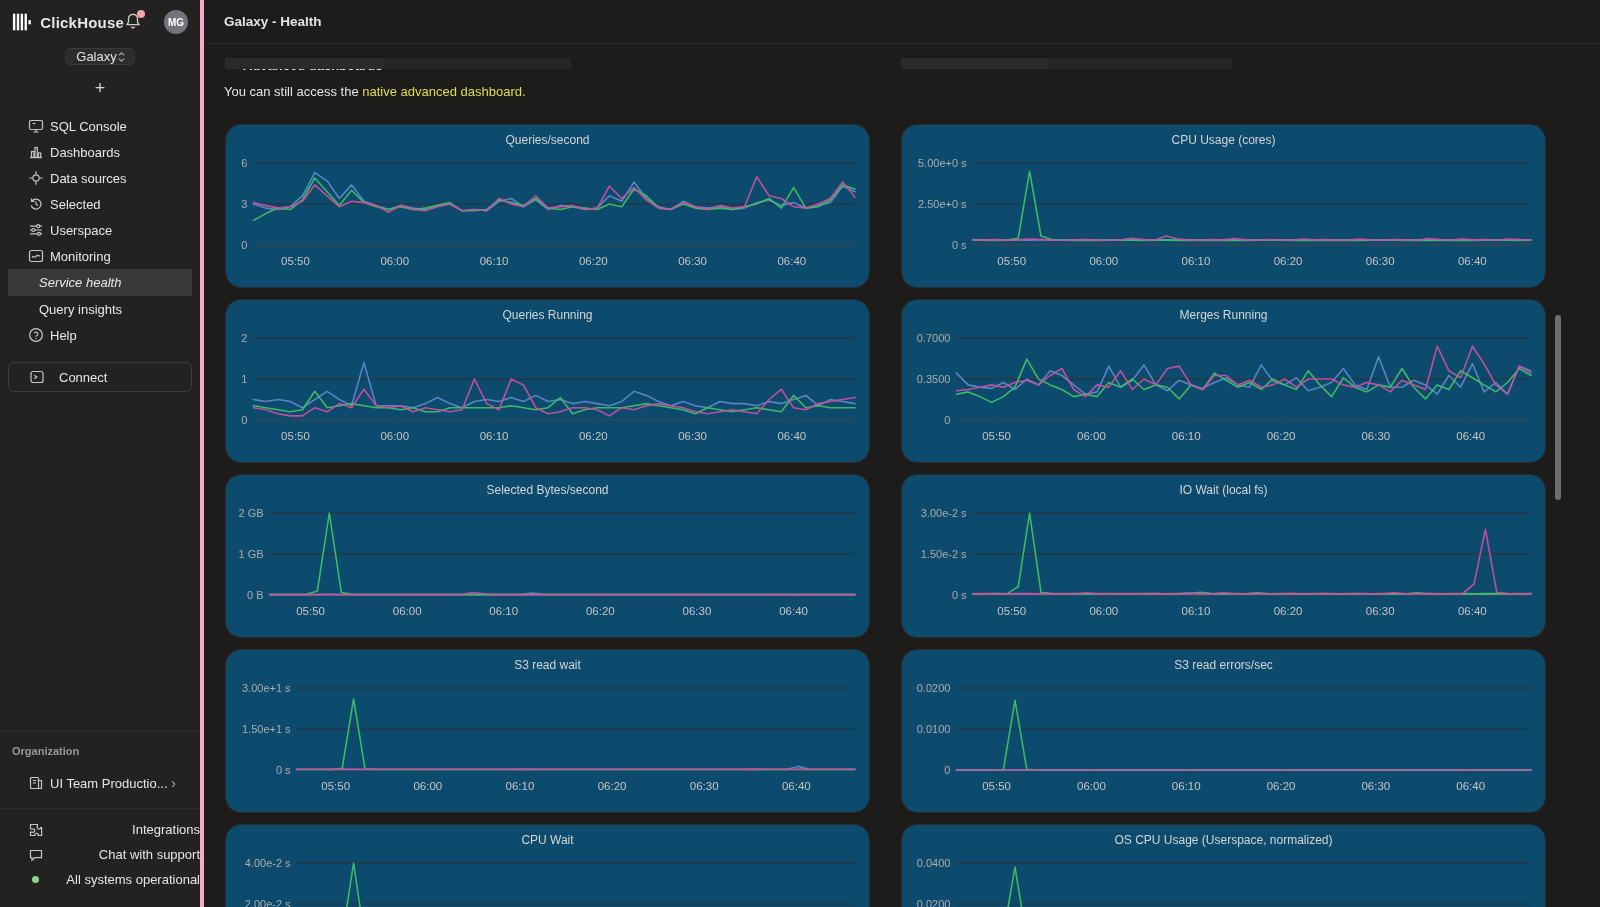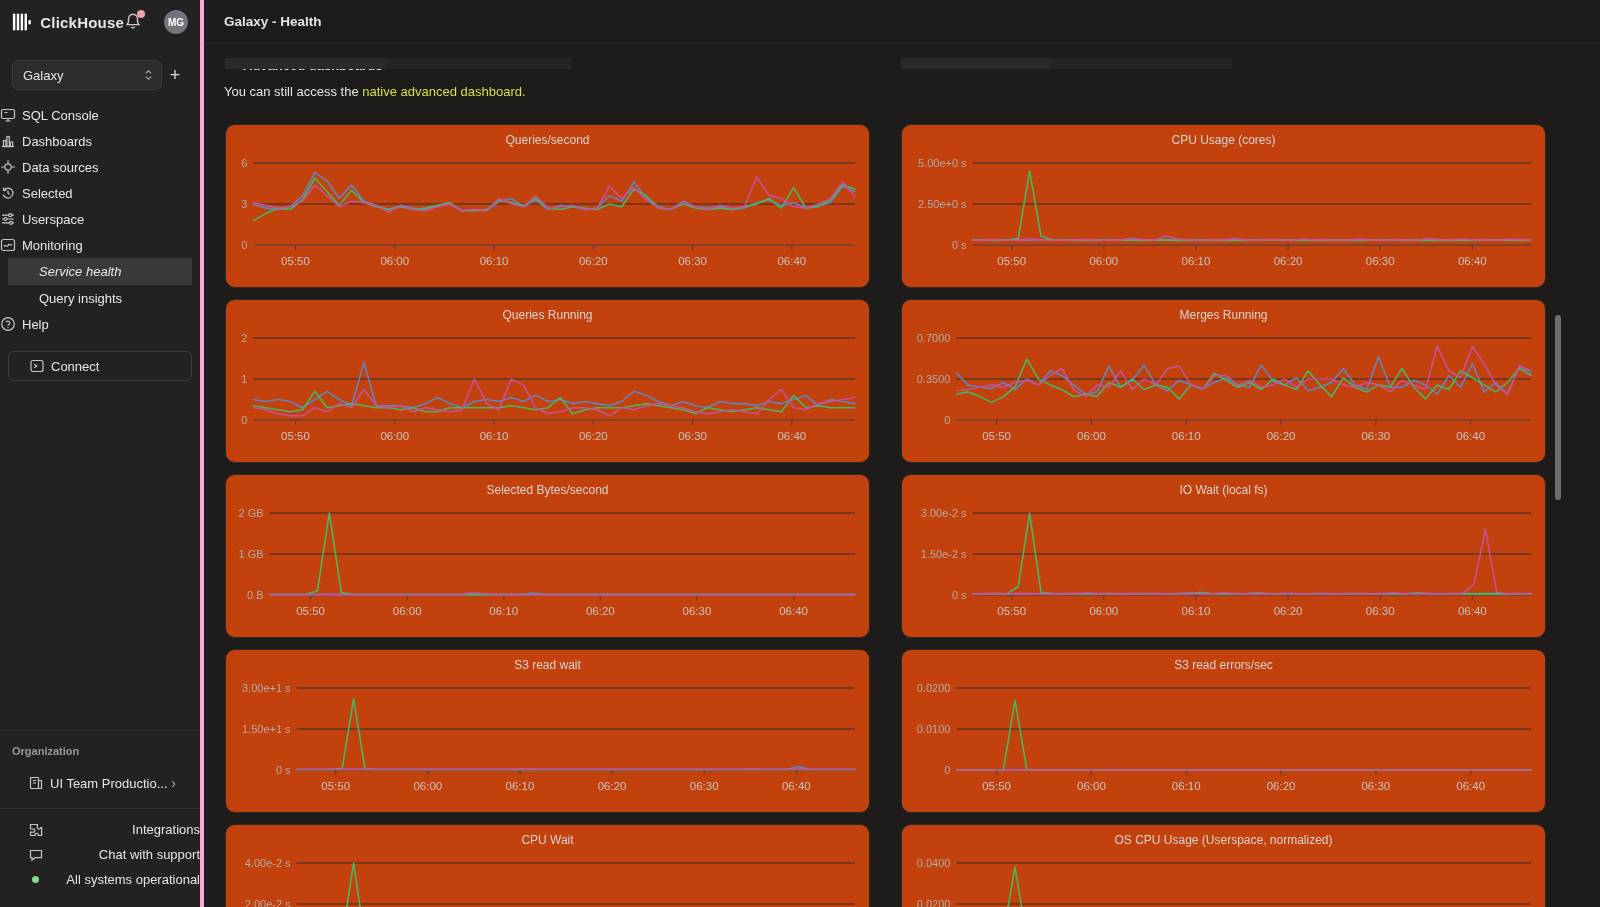--- a/index.html
+++ b/index.html
@@ -10,34 +10,34 @@
   .sidebar { position:fixed; left:0; top:0; width:204px; height:907px;
              background:#232221; border-right:4px solid #f9a8d4; z-index:5; }
   .side-top { height:44px; display:flex; align-items:center; padding:0 12px; }
   .brand { font-size:15px; font-weight:700; margin-left:8px; letter-spacing:.2px; }
   .top-right { margin-left:auto; display:flex; align-items:center; gap:20px; }
   .bell-wrap { position:relative; width:20px; height:20px; color:#cfcdca; }
   .bell-dot { position:absolute; top:-2px; right:-1px; width:8px; height:8px;
               border-radius:50%; background:#f1a3a8; }
   .avatar { width:24px; height:24px; border-radius:50%; background:#71757b; color:#fff;
             font-size:10px; font-weight:700; display:flex; align-items:center; justify-content:center; }
-  .selector-row { display:flex; align-items:center; padding:0 12px; margin-top:16px; }
+  .selector-row { display:flex; align-items:center; gap:10px; padding:0 12px; margin-top:4px;flex-direction:column; }
   .select-box { flex:1; height:30px; background:#2d2c2a; border:1px solid #3a3937; border-radius:6px;
                 display:flex; align-items:center; padding:0 8px 0 10px; font-size:13px; cursor:pointer; }
   .select-box .chev { margin-left:auto; color:#a8a6a3; }
   .plus-btn { width:26px; height:26px; font-size:18px; color:#d8d6d3; display:flex;
               align-items:center; justify-content:center; cursor:pointer; }
   .nav { margin-top:12px; }
-  .nav-item { height:26px; display:flex; align-items:center; 
+  .nav-item { height:26px; display:flex; align-items:center; padding-left:28px;
               font-size:13px; color:#e8e7e5; cursor:pointer; }
   .nav-item .nico { width:16px; height:16px; margin-right:6px; color:#c9c7c4; flex:none; }
   .nav-item.indent { padding-left:39px; }
   .nav-item.selected { background:#3a3937; border-radius:0; margin:0 8px; padding-left:31px; height:27px;font-style:italic; }
   .connect-btn { margin:14px 8px 0; height:30px; border:1px solid #3d3c3a; border-radius:6px;
-                 display:flex; align-items:center; padding-left:20px; font-size:13px; cursor:pointer; }
+                 display:flex; align-items:center; padding-left:20px; font-size:13px; cursor:pointer;gap:8px; }
   .connect-btn .nico { width:16px; height:16px; margin-right:6px; color:#c9c7c4; }
   .org-block { position:absolute; top:730px; left:0; right:0; border-top:1px solid #2e2d2b; }
   .org-label { margin:14px 0 0 12px; font-size:11px; font-weight:700; color:#9a9896; }
   .org-row { margin-top:10px; height:24px; display:flex; align-items:flex-end; padding-left:28px;
              font-size:13px; cursor:pointer; }
   .org-row .nico { width:16px; height:16px; margin-right:6px; color:#c9c7c4; }
   .org-row .chev-r { margin-left:auto; margin-right:24px; color:#b5b3b0; font-size:14px; }
   .foot-block { position:absolute; top:808px; left:0; right:0; border-top:1px solid #2e2d2b; padding-top:8px; }
   .foot-item { height:25px; display:flex; align-items:center; padding-left:28px; font-size:13px; cursor:pointer;justify-content:space-between; }
   .foot-item .nico { width:16px; height:16px; margin-right:6px; color:#c9c7c4; flex:none; }
@@ -49,22 +49,22 @@
                  padding-left:20px; }
   .page-title { font-size:13.5px; font-weight:700; }
   .content { position:relative; }
   .remnant { position:absolute; top:0; height:11px; }
   .section-head { display:flex; align-items:center; gap:8px; margin:14px 0 0 20px; cursor:pointer; }
   .section-title { font-size:13px; font-weight:600; color:#e8e7e5; }
   .notice { margin:11px 0 0 20px; font-size:13px; }
   .notice a { color:#dede4e; text-decoration:none; font-weight:500; }
   .charts-grid { margin:25px 0 0 21px; display:grid; grid-template-columns:645px 645px;
                  column-gap:31px; row-gap:11px; }
-  .chart-card { width:645px; height:164px; border:1px solid #2c2b29; border-radius:10px;
-                position:relative; background:#c2410c; }
+  .chart-card { width:645px; height:164px; border:1px solid #2c2b29; border-radius:16px;
+                position:relative; background:#0c4a6e; }
   .chart-title { position:absolute; top:8px; left:0; right:0; text-align:center;
                  font-size:12px; color:#d5d4d2; }
   .plot { position:absolute; left:8px; top:26px; }
   .scroll-thumb { position:fixed; left:1555px; top:315px; width:6px; height:185px;
                   border-radius:3px; background:#6e6e6c; z-index:9; }
   svg.gl { display:block; }
 </style>
 </head>
 <body>
 

